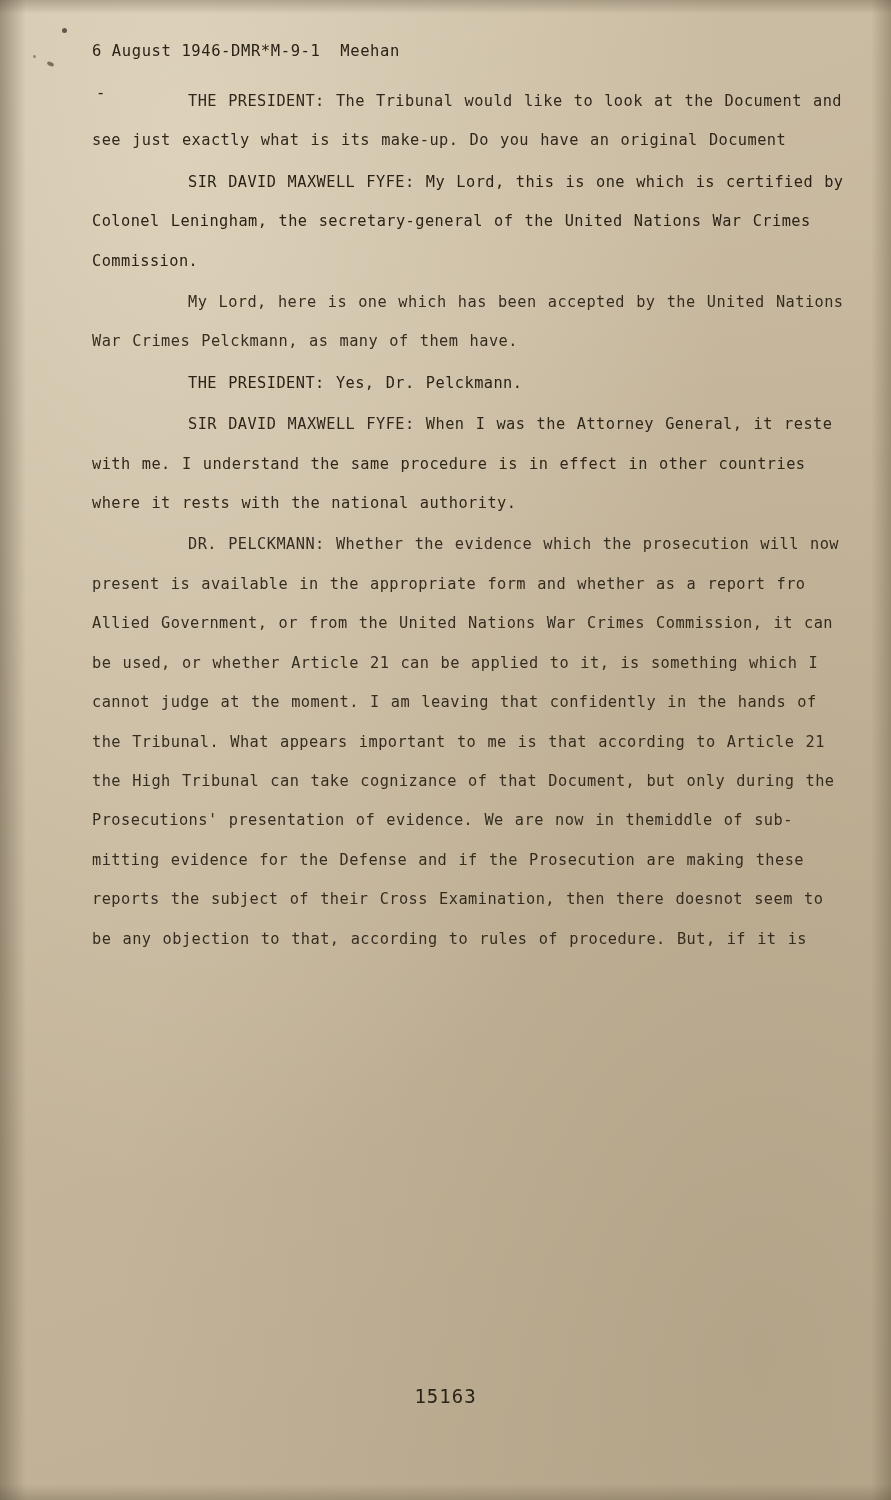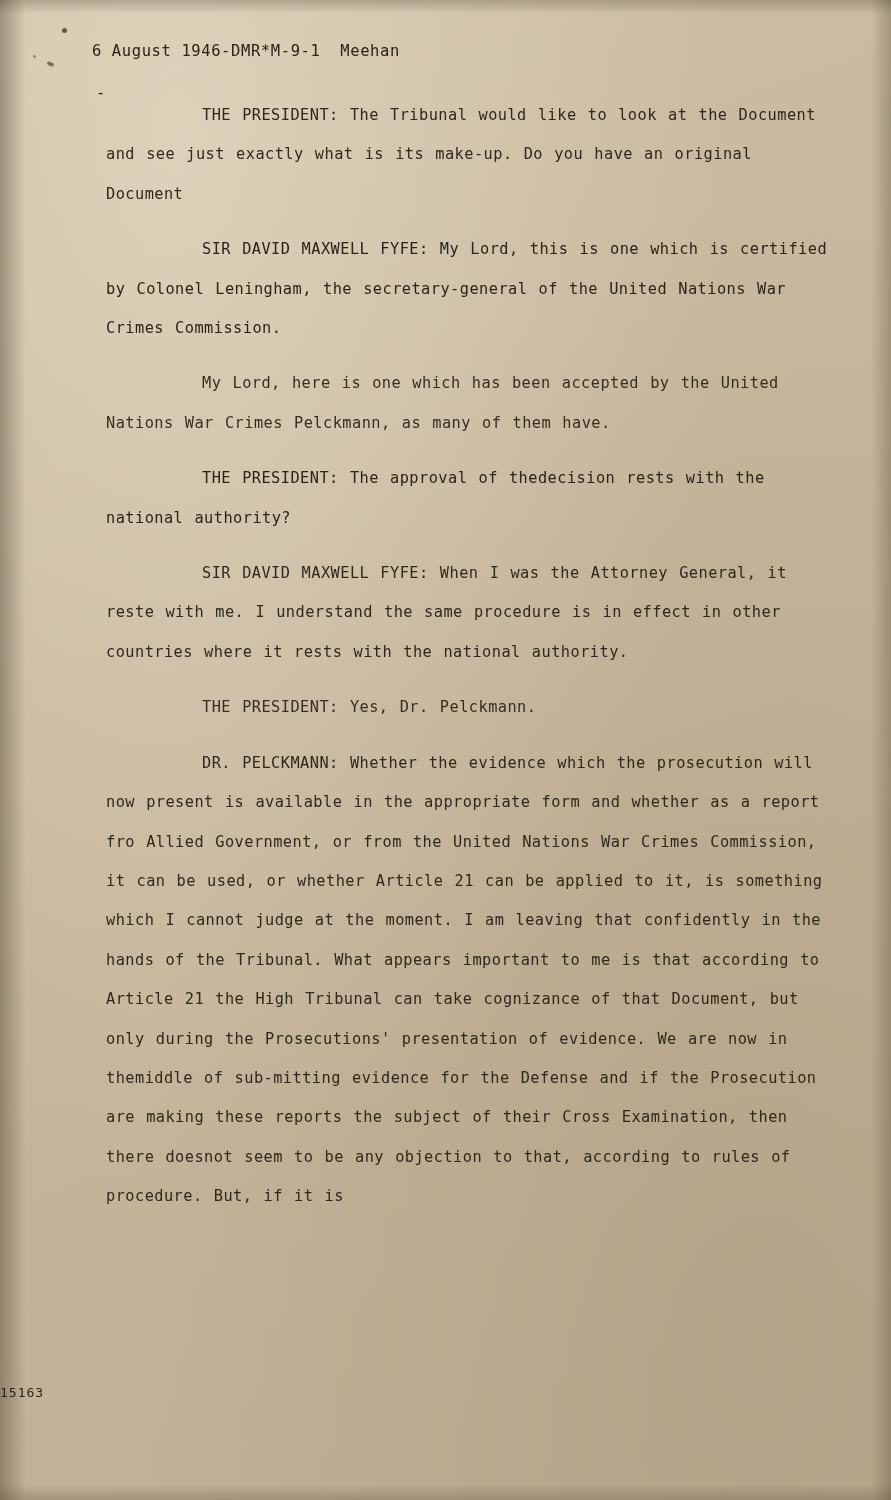--- a/index.html
+++ b/index.html
@@ -81,33 +81,33 @@
   .body-text {
     position: absolute;
     left: 90px;
     top: 80px;
     width: 760px;
     font-size: 15.3px;
     line-height: 39.4px;
     letter-spacing: 0.45px;
   }
   .para {
-    margin: 16px;
+    margin: 2px;
     text-indent: 96px;
     white-space: normal;
     word-spacing: 1.5px;
   }
 
   .page-number {
     position: absolute;
     left: 0;
     right: 0;
     top: 1385px;
-    text-align: left;
-    font-size: 13px;
+    text-align: center;
+    font-size: 19px;
     letter-spacing: 1px;
   }
 
   
   .para:nth-child(odd) { opacity: 0.97; }
   .para:nth-child(3n) { opacity: 0.93; }
 </style>
 </head>
 <body>
 
@@ -122,21 +122,20 @@
   <div class="speck speck-b"></div>
   <div class="speck speck-c"></div>
 
   <div class="header-line">6 August 1946-DMR*M-9-1  Meehan</div>
   <div class="dash-mark">-</div>
 
   <div class="body-text">
     <p class="para">THE PRESIDENT:  The Tribunal would like to look at the Document and see just exactly what is its make-up.  Do  you have an original Document</p>
     <p class="para">SIR DAVID MAXWELL FYFE:  My Lord, this is one which is certified by Colonel Leningham, the secretary-general of the United Nations War Crimes Commission.</p>
     <p class="para">My Lord, here is one which has been accepted by the United Nations War Crimes Pelckmann, as many of them have.</p>
-    <p class="para">THE PRESIDENT:  The approval of thedecision rests with the national authority?</p>
+    <p class="para">THE PRESIDENT:  Yes, Dr. Pelckmann.</p>
     <p class="para">SIR DAVID MAXWELL FYFE:  When I was the Attorney General, it reste with me.  I understand the same procedure is in effect in other  countries where it rests with the national authority.</p>
-    <p class="para">THE PRESIDENT:  Yes, Dr. Pelckmann.</p>
     <p class="para">DR. PELCKMANN:  Whether the evidence which the prosecution will now present is available in the appropriate form and whether as a report fro Allied Government, or from the United Nations War Crimes Commission, it can be used, or whether Article 21 can be applied to it, is something which I cannot judge at the moment.  I am leaving that confidently in the hands of the Tribunal.  What appears important to me is that according to Article 21 the High Tribunal can take cognizance of that Document, but only during the Prosecutions' presentation of evidence.  We are now in themiddle of sub-mitting evidence for the Defense and if the Prosecution are making these reports the subject of their Cross Examination, then there doesnot seem to be any objection to that, according to rules of procedure.  But, if it is</p>
   </div>
 
   <div class="page-number">15163</div>
 
 </div>
 
 </body></html>

